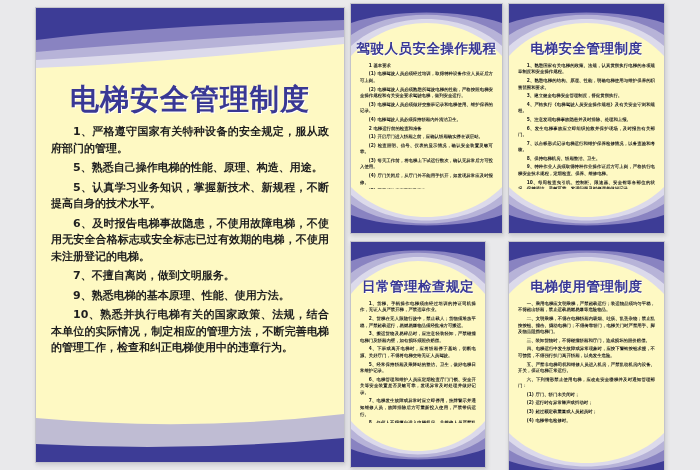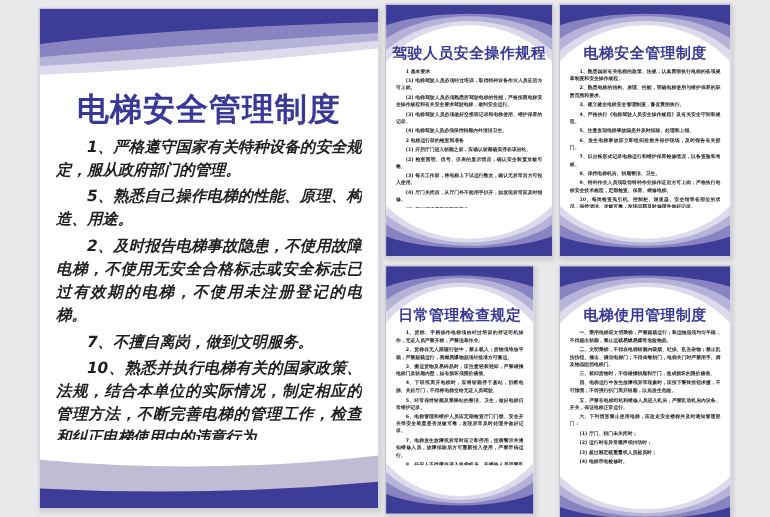--- a/index.html
+++ b/index.html
@@ -8,21 +8,21 @@
     background:#d8d8dc;
   }
   .stage{
     position:relative;
     width:700px;height:470px;
     background:var(--page_bg,#e9e9eb);
     overflow:hidden;
   }
   .poster{
     position:absolute;
-    background:#ffffff;
+    background:#fef9c3;
     border:1px solid #c4c4cb;
     box-shadow:1px 2px 4px rgba(60,60,80,.18);
     overflow:hidden;
     box-sizing:border-box;
   }
   .poster svg{display:block;position:absolute;left:0;width:100%;}
   .deco-top{top:0;}
   .deco-bottom{bottom:0;}
   .band-dark{fill:var(--dark,#3d3c96);}
   .band-mid{fill:var(--mid,#8983c1);}
@@ -40,26 +40,25 @@
     color:var(--title,#393894);
     text-shadow:1px 1px 0 #ffffff;
     margin:0;
   }
   .main-body{
     position:absolute;top:116px;left:15px;right:15px;bottom:62px;
     overflow:hidden;
   }
   .main-body p{
     margin:0 0 3px 0;
-    font-size:14px;line-height:1.5;
+    font-size:11px;line-height:1.5;
     font-weight:600;
     color:var(--text,#1f1f1f);
     text-align:justify;
     text-indent:2em;
-    font-style:italic;
   }
 
   
   .poster.small .small-title{
     position:absolute;top:36px;left:0;right:0;
     text-align:center;
     font-size:13.5px;font-weight:bold;
     letter-spacing:.5px;
     color:var(--title,#393894);
     text-shadow:.5px .5px 0 #ffffff;
@@ -97,22 +96,24 @@
       <path class="band-lighter" d="M0,60 Q110,56 310,36 L310,0 L0,0 Z"></path>
       <path class="band-light" d="M0,52 Q110,46 310,29 L310,0 L0,0 Z"></path>
       <path class="band-mid" d="M0,44 Q110,34 310,22 L310,0 L0,0 Z"></path>
       <path class="band-dark" d="M0,32 Q110,18 310,12 L310,0 L0,0 Z"></path>
     </svg>
     <h1 class="main-title">电梯安全管理制度</h1>
     <div class="main-body">
 
     <p>1、严格遵守国家有关特种设备的安全规定，服从政府部门的管理。</p>
         <p>5、熟悉自己操作电梯的性能、原理、构造、用途。</p>
-        <p>2、及时报告电梯事故隐患，不使用故障电梯，不使用无安全合格标志或安全标志已过有效期的电梯，不使用未注册登记的电梯。</p>
+        <p>5、认真学习业务知识，掌握新技术、新规程，不断提高自身的技术水平。</p>
+        <p>6、及时报告电梯事故隐患，不使用故障电梯，不使用无安全合格标志或安全标志已过有效期的电梯，不使用未注册登记的电梯。</p>
         <p>7、不擅自离岗，做到文明服务。</p>
+        <p>9、熟悉电梯的基本原理、性能、使用方法。</p>
         <p>10、熟悉并执行电梯有关的国家政策、法规，结合本单位的实际情况，制定相应的管理方法，不断完善电梯的管理工作，检查和纠正电梯使用中的违章行为。</p>
       </div>
     <svg class="deco-bottom" height="56" viewBox="0 0 310 56" preserveAspectRatio="none">
       <path class="band-muted" d="M0,12 Q155,26 310,8 L310,56 L0,56 Z"></path>
       <path class="band-dark" d="M0,38 Q155,46 310,32 L310,56 L0,56 Z"></path>
     </svg>
   </div>
 
   <div class="poster small p-a">
     <svg class="deco-top" height="54" viewBox="0 0 153 54" preserveAspectRatio="none">

